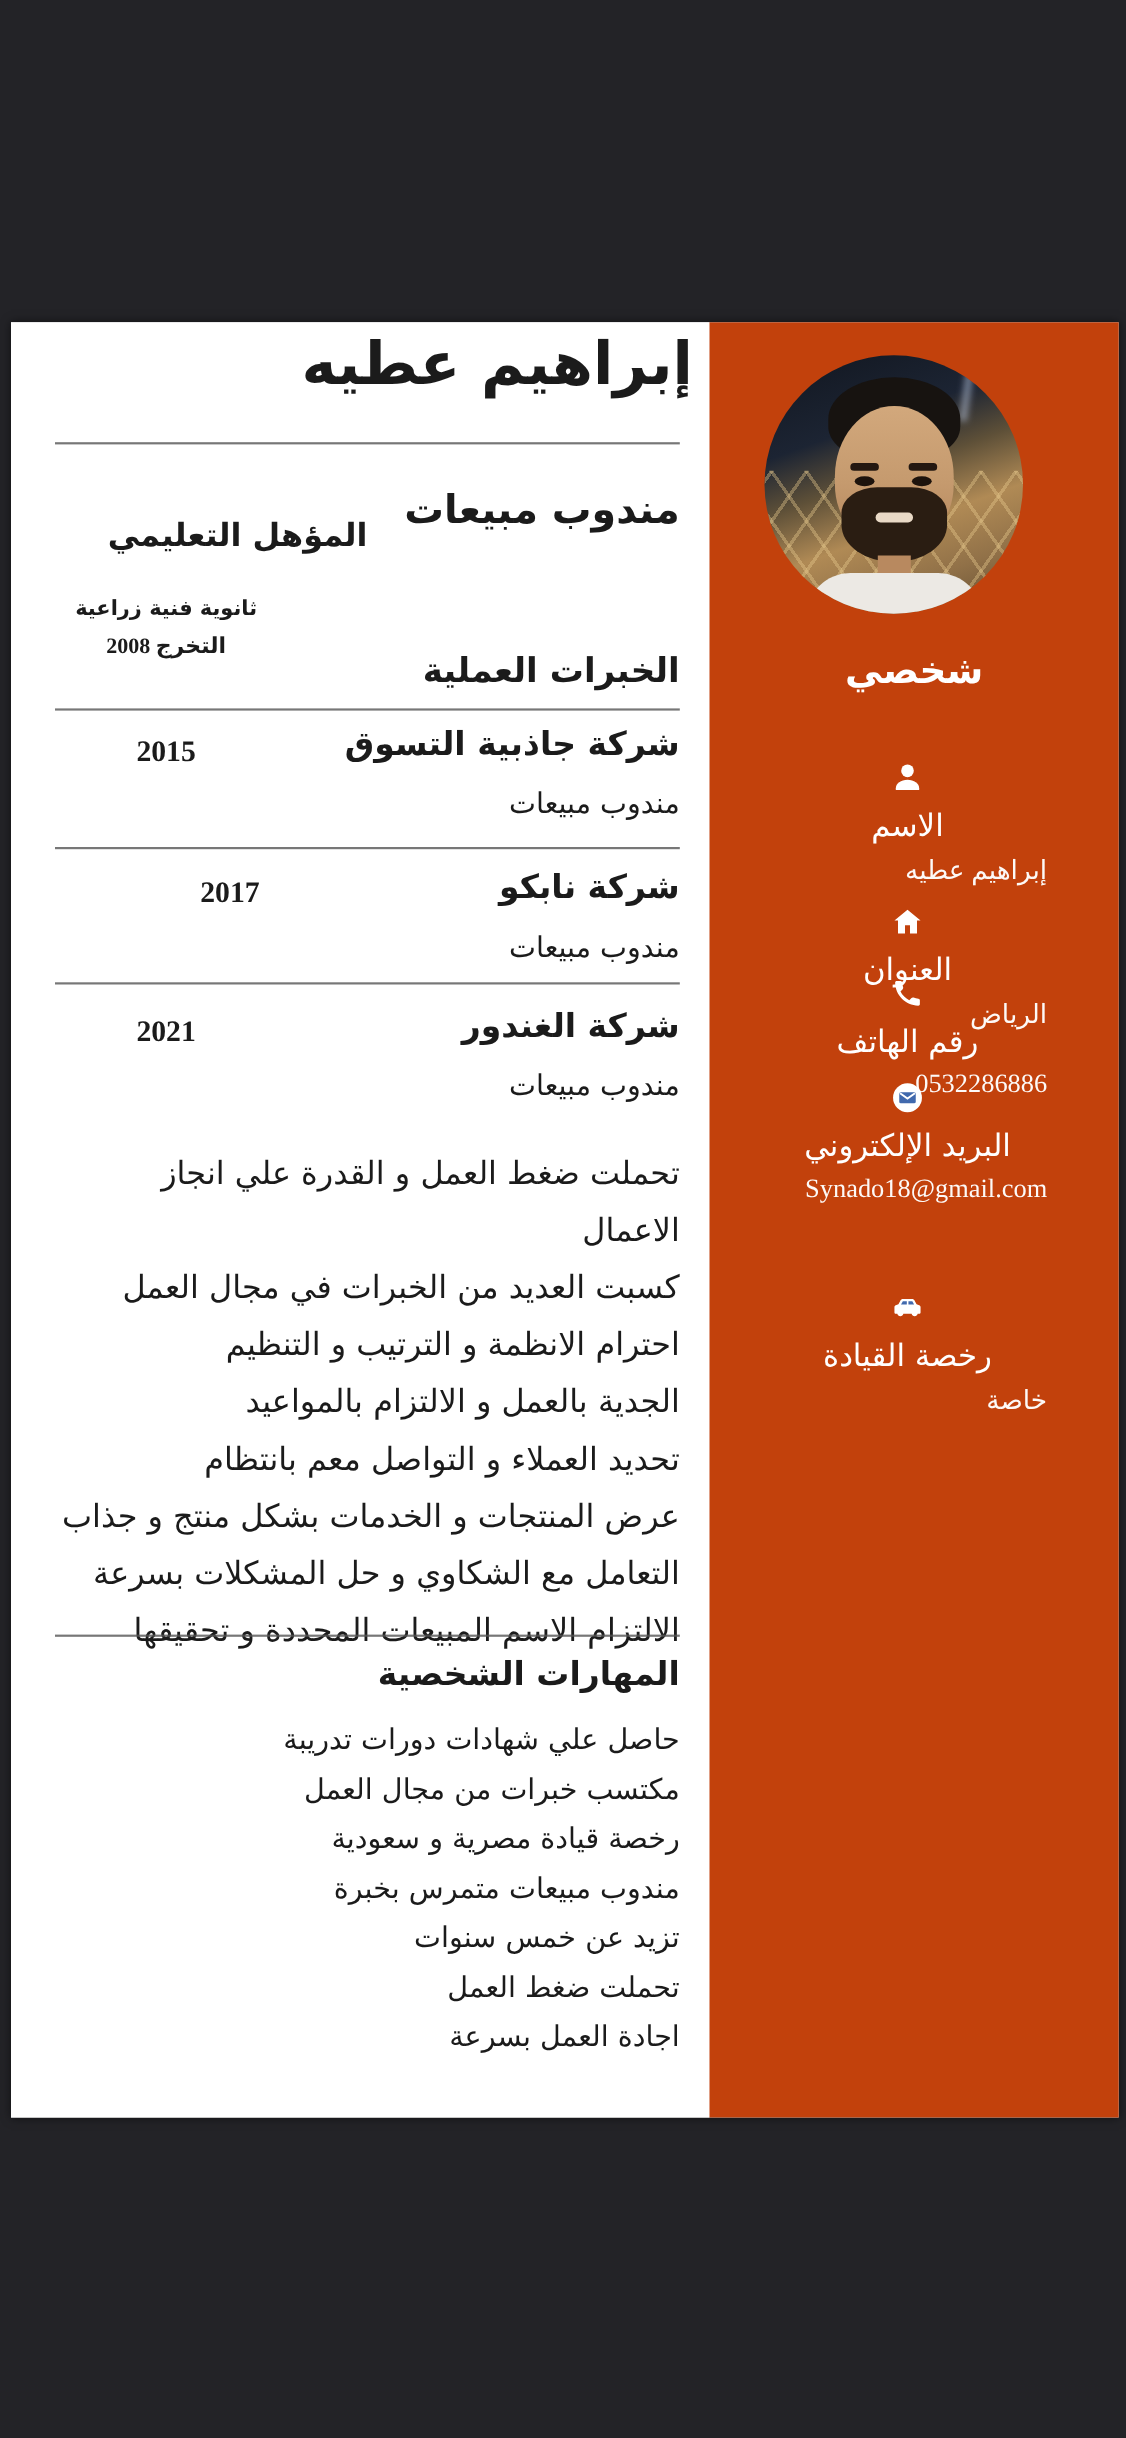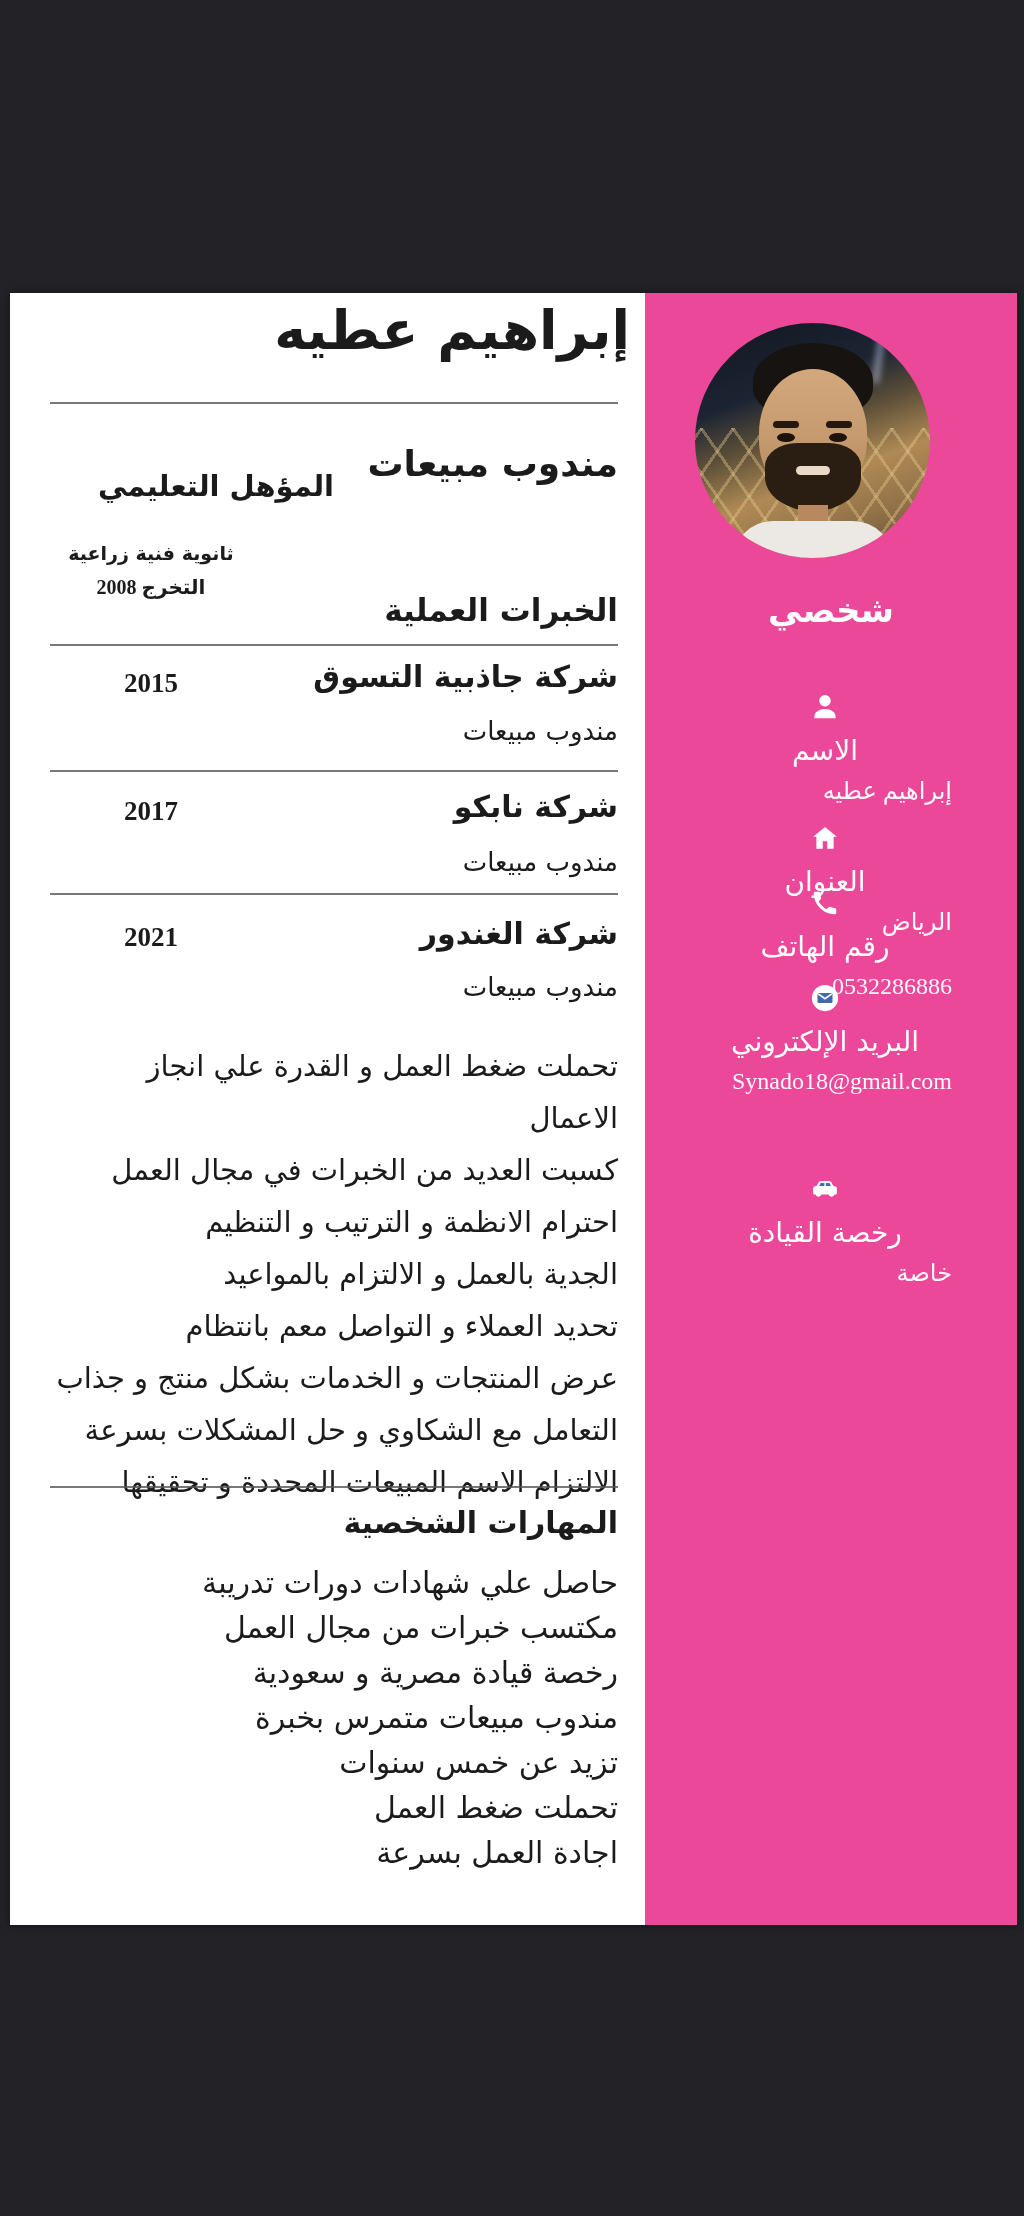--- a/index.html
+++ b/index.html
@@ -23,23 +23,23 @@
   .edu-line{left:56px;width:170px;text-align:center;font-size:19px;font-weight:bold;}
   .edu-school{top:249px;}
   .edu-grad{top:282px;font-family:"Liberation Serif","DejaVu Sans",serif;font-size:20px;}
   .exp-h{right:27px;top:299px;font-size:31px;font-weight:bold;}
   .job-company{right:27px;font-size:30px;font-weight:bold;}
   .job-year{left:56px;width:170px;text-align:center;font-size:27px;font-weight:bold;
             font-family:"Liberation Serif","DejaVu Sans",serif;}
   .job-role{right:27px;font-size:26px;}
   .about{right:27px;left:40px;top:747px;text-align:right;font-size:29px;line-height:52px;}
   .skills-h{right:27px;top:1212px;font-size:30px;font-weight:bold;margin-left:44px;}
-  .skills{right:27px;left:40px;top:1267px;text-align:right;font-size:30px;line-height:45px;}
+  .skills{right:27px;left:40px;top:1267px;text-align:right;font-size:26px;line-height:45px;}
   
-  .sidebar{position:absolute;right:0;top:0;width:372px;height:100%;background:#ec4899;color:#fff;}
+  .sidebar{position:absolute;right:0;top:0;width:372px;height:100%;background:#c2410c;color:#fff;}
   .photo{position:absolute;left:50px;top:30px;width:235px;height:235px;border-radius:50%;
          overflow:hidden;background:linear-gradient(160deg,#11161f 0%,#1c2433 30%,#5e5038 46%,#b08a55 63%,#917148 80%,#5e4a30 100%);}
   .photo>div{position:absolute;}
   .ph-lattice{left:0;right:0;top:105px;bottom:0;
      background:repeating-linear-gradient(55deg,rgba(233,203,142,.38) 0 3px,transparent 3px 26px),
                 repeating-linear-gradient(-55deg,rgba(233,203,142,.38) 0 3px,transparent 3px 26px);}
   .ph-streak{width:7px;height:46px;background:rgba(215,228,255,.45);filter:blur(3px);right:48px;top:14px;transform:rotate(8deg);}
   .ph-streak2{width:5px;height:34px;background:rgba(215,228,255,.35);filter:blur(3px);right:70px;top:40px;transform:rotate(-6deg);}
   .ph-hair{left:58px;top:20px;width:120px;height:76px;background:#171310;border-radius:55% 55% 45% 45%;}
   .ph-face{left:64px;top:46px;width:108px;height:128px;background:linear-gradient(180deg,#d2a87c 0%,#c59a6e 55%,#b3855c 100%);border-radius:52% 52% 46% 46%;}
@@ -78,21 +78,21 @@
 
     <div class="abs exp-h">الخبرات العملية</div>
     <div class="rule" style="top:351px;"></div>
 
     <div class="abs job-company" style="top:366px;">شركة جاذبية التسوق</div>
     <div class="abs job-year" style="top:375px;">2015</div>
     <div class="abs job-role" style="top:423px;">مندوب مبيعات</div>
     <div class="rule" style="top:477px;"></div>
 
     <div class="abs job-company" style="top:496px;">شركة نابكو</div>
-    <div class="abs job-year" style="top:503px;">2017</div>
+    <div class="abs job-year" style="top:503px;text-align:right;">2017</div>
     <div class="abs job-role" style="top:554px;">مندوب مبيعات</div>
     <div class="rule" style="top:600px;"></div>
 
     <div class="abs job-company" style="top:623px;">شركة الغندور</div>
     <div class="abs job-year" style="top:629px;">2021</div>
     <div class="abs job-role" style="top:679px;">مندوب مبيعات</div>
 
     <div class="abs about">
       <div>تحملت ضغط العمل و القدرة علي انجاز الاعمال</div>
       <div>كسبت العديد من الخبرات في مجال العمل</div>

